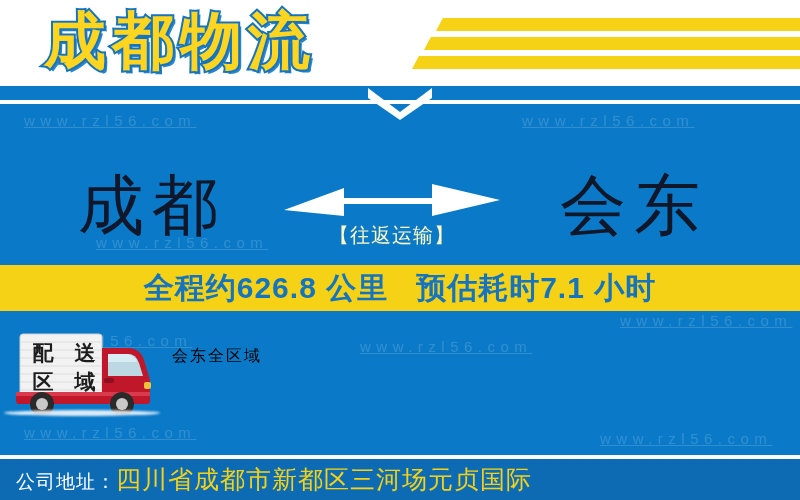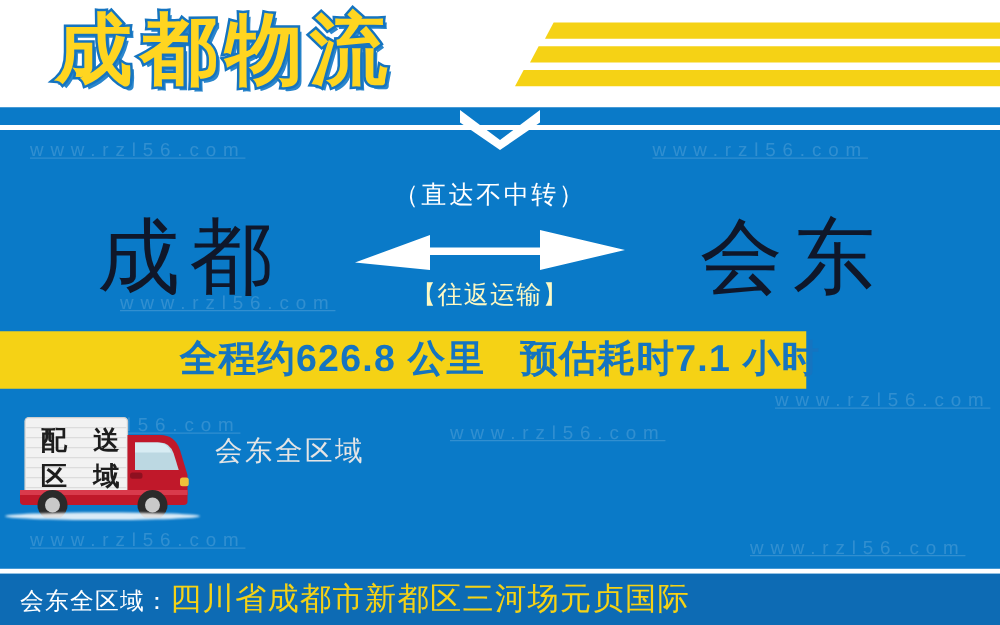--- a/index.html
+++ b/index.html
@@ -104,21 +104,21 @@
   .trip-note{
     position:absolute;left:0;top:72px;width:220px;text-align:center;
     color:#fef9c3;font-size:20px;letter-spacing:1px;white-space:nowrap;
   }
   .arrow-wrap{
     position:absolute;left:0;top:26px;width:220px;height:48px;
   }
 
   
   .dist-band{
-    position:absolute;left:0;top:265px;width:645px;height:46px;
+    position:absolute;left:0;top:265px;width:800px;height:46px;
     background:#F5D215;z-index:6;
   }
   .dist-text{
     position:absolute;left:0;top:0;width:800px;height:46px;
     line-height:46px;text-align:center;
     color:#1574c0;font-size:30px;font-weight:bold;letter-spacing:1px;
     white-space:nowrap;
   }
   .dist-gap{display:inline-block;width:28px;}
 
@@ -133,21 +133,21 @@
     position:absolute;left:22px;top:8px;width:84px;height:58px;
     display:grid;grid-template-columns:1fr 1fr;grid-template-rows:1fr 1fr;
     align-items:center;justify-items:center;
     z-index:3;pointer-events:none;
   }
   .truck-box-label span{
     color:#1d1d1d;font-size:21px;font-weight:bold;line-height:1;
   }
   .area-text{
     position:absolute;left:172px;top:16px;
-    color:#e5e5e5;font-size:22px;letter-spacing:2px;white-space:nowrap;
+    color:#000000;font-size:16px;letter-spacing:2px;white-space:nowrap;
   }
   .truck-reflect{
     position:absolute;left:4px;top:80px;width:156px;height:6px;
     background:rgba(255,255,255,0.85);border-radius:50%;
     filter:blur(1px);
   }
 
   
   .addr-band{
     position:absolute;left:0;top:459px;width:800px;height:41px;
@@ -192,21 +192,20 @@
   <div class="wm wm-4">www.rzl56.com</div>
   <div class="wm wm-5">www.rzl56.com</div>
   <div class="wm wm-6">www.rzl56.com</div>
   <div class="wm wm-7">www.rzl56.com</div>
   <div class="wm wm-8">www.rzl56.com</div>
 
   <div class="route">
     <div class="city city-from">成都</div>
 
     <div class="route-mid">
-      <div class="via-note">（直达不中转）</div>
       <svg class="arrow-wrap" viewBox="0 0 220 48">
         <path d="M2 34 L62 12 L62 22 L150 22 L150 8 L218 24 L150 40 L150 28 L62 28 L62 40 Z" fill="#ffffff"></path>
       </svg>
       <div class="trip-note">【往返运输】</div>
     </div>
 
     <div class="city city-to">会东</div>
   </div>
 
   <div class="dist-band">
@@ -250,16 +249,16 @@
       <span>域</span>
     </div>
 
     <div class="truck-reflect"></div>
 
     <div class="area-text">会东全区域</div>
   </div>
 
   <div class="white-rule rule-2"></div>
   <div class="addr-band">
-    <div class="addr-text"><span class="addr-label">会东全区域：</span><span class="addr-value">四川省成都市新都区三河场元贞国际</span></div>
+    <div class="addr-text"><span class="addr-label">公司地址：</span><span class="addr-value">四川省成都市新都区三河场元贞国际</span></div>
   </div>
 
 </div>
 
 </body></html>

